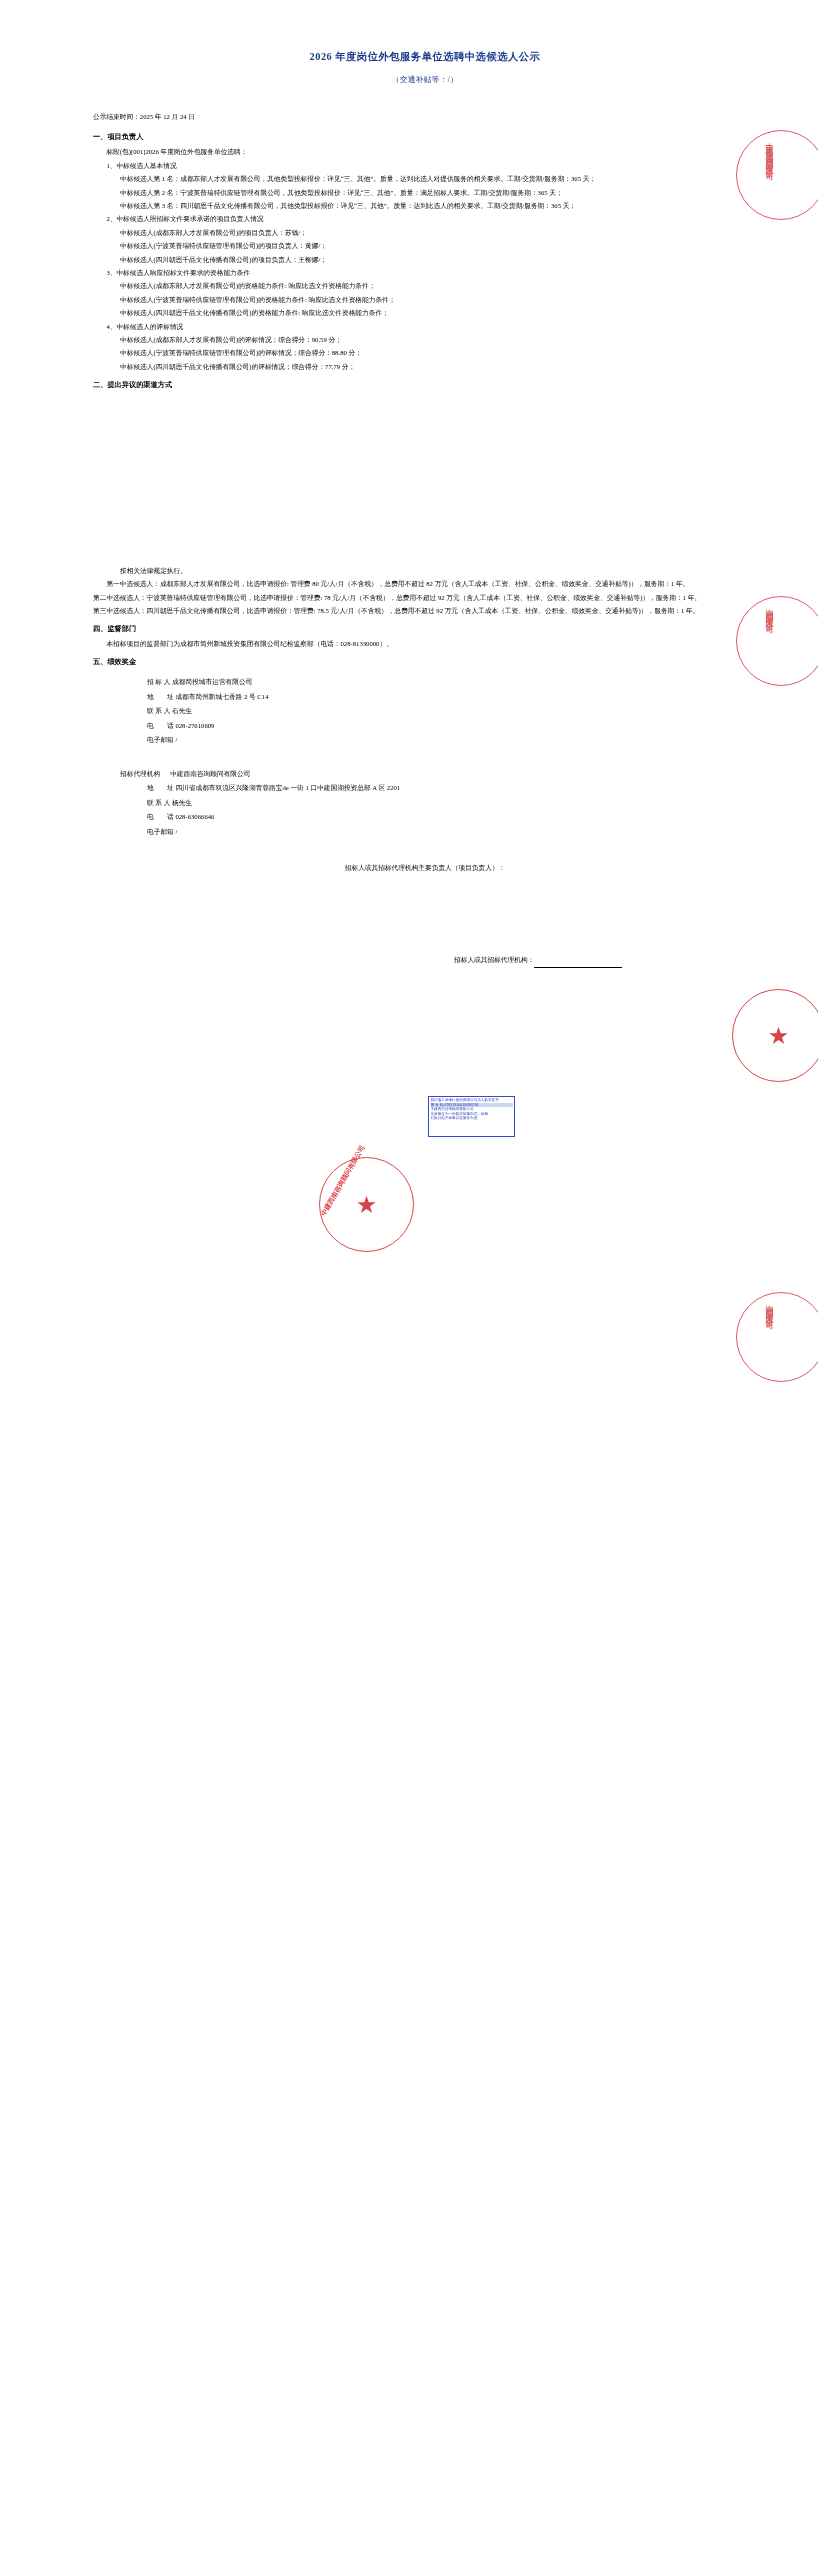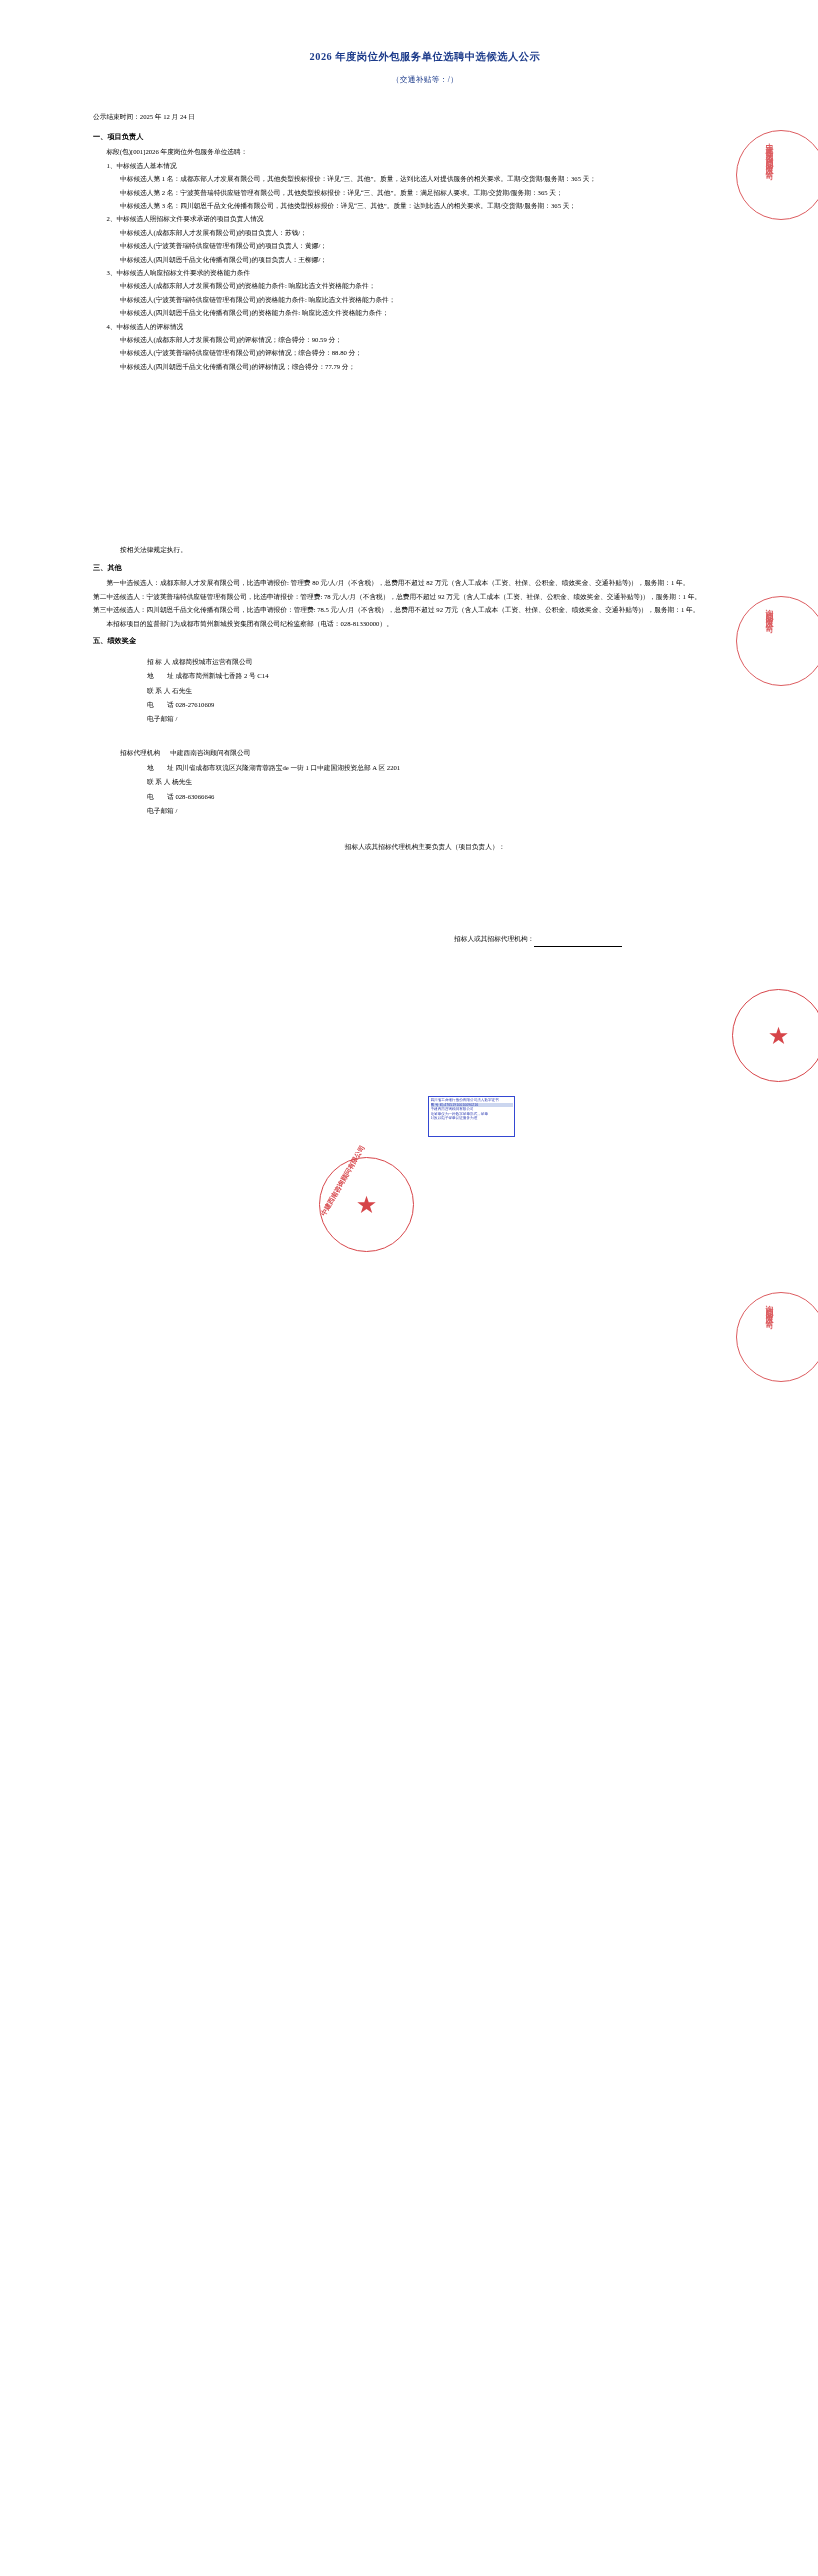--- a/index.html
+++ b/index.html
@@ -198,30 +198,31 @@
       <div class="line p-2">中标候选人(四川朝恩千品文化传播有限公司)的项目负责人：王柳娜/；</div>
       <div class="line p-1">3、中标候选人响应招标文件要求的资格能力条件</div>
       <div class="line p-2">中标候选人(成都东部人才发展有限公司)的资格能力条件: 响应比选文件资格能力条件；</div>
       <div class="line p-2">中标候选人(宁波英普瑞特供应链管理有限公司)的资格能力条件: 响应比选文件资格能力条件；</div>
       <div class="line p-2">中标候选人(四川朝恩千品文化传播有限公司)的资格能力条件: 响应比选文件资格能力条件；</div>
       <div class="line p-1">4、中标候选人的评标情况</div>
       <div class="line p-2">中标候选人(成都东部人才发展有限公司)的评标情况；综合得分：90.59 分；</div>
       <div class="line p-2">中标候选人(宁波英普瑞特供应链管理有限公司)的评标情况；综合得分：88.80 分；</div>
       <div class="line p-2">中标候选人(四川朝恩千品文化传播有限公司)的评标情况；综合得分：77.79 分；</div>
 
+      <div class="sec-head" style="margin-top:5.2px">二、提出异议的渠道方式</div>
 
       <div class="spacer-big"></div>
 
       <div class="line p-2">按相关法律规定执行。</div>
 
-      <div class="sec-head" style="margin-top:4.1px">三、其他</div>
       <div class="line p-1">第一中选候选人：成都东部人才发展有限公司，比选申请报价: 管理费 80 元/人/月（不含税），总费用不超过 82 万元（含人工成本（工资、社保、公积金、绩效奖金、交通补贴等)），服务期：1 年。</div>
       <div class="line p-0">第二中选候选人：宁波英普瑞特供应链管理有限公司，比选申请报价：管理费: 78 元/人/月（不含税），总费用不超过 92 万元（含人工成本（工资、社保、公积金、绩效奖金、交通补贴等)），服务期：1 年。</div>
       <div class="line p-0">第三中选候选人：四川朝恩千品文化传播有限公司，比选申请报价：管理费: 78.5 元/人/月（不含税），总费用不超过 92 万元（含人工成本（工资、社保、公积金、绩效奖金、交通补贴等)），服务期：1 年。</div>
 
+      <div class="sec-head" style="margin-top:4.1px">四、监督部门</div>
       <div class="line p-1">本招标项目的监督部门为成都市简州新城投资集团有限公司纪检监察部（电话：028-81330000）。</div>
 
       <div class="sec-head" style="margin-top:4.1px">五、绩效奖金</div>
 
       <div class="contact-block">
         <div class="contact-line">
           <span class="kv-key">招 标 人</span>
           <span>成都简投城市运营有限公司</span>
         </div>
         <div class="contact-line">

